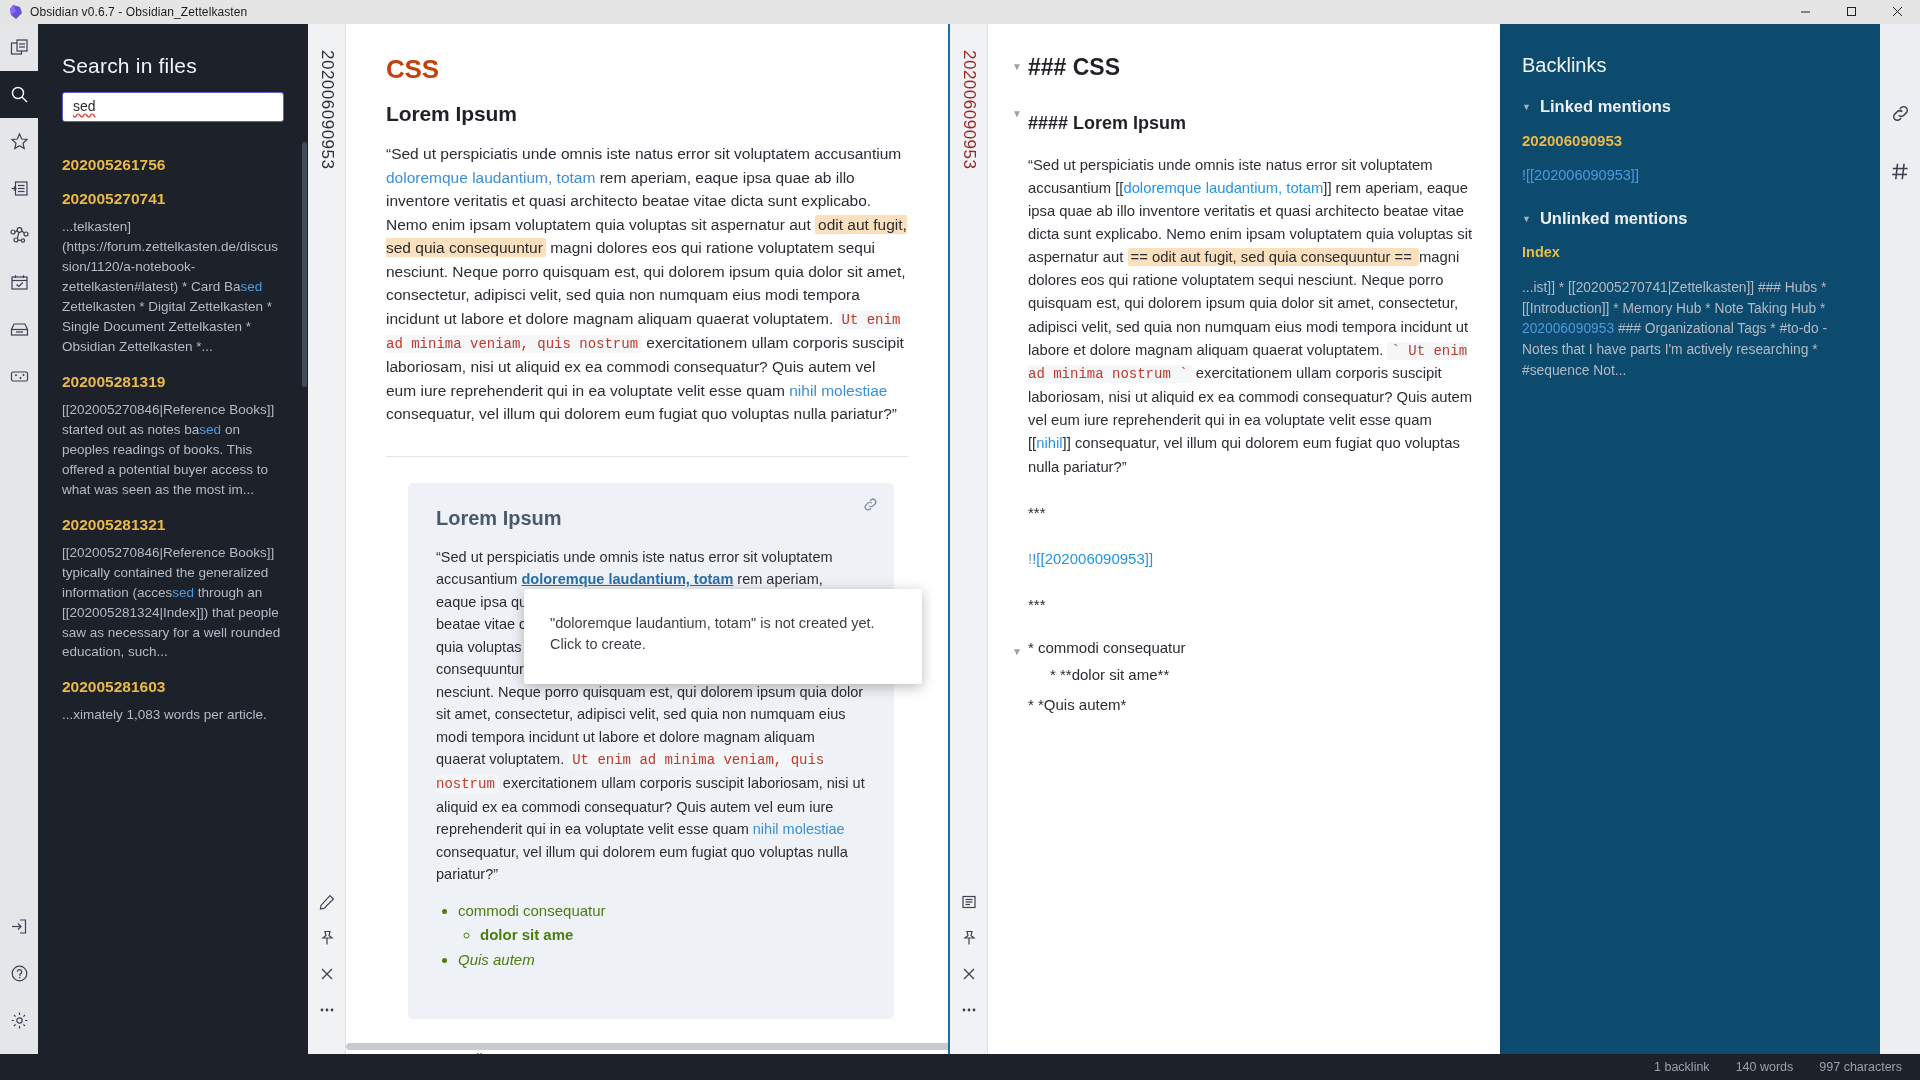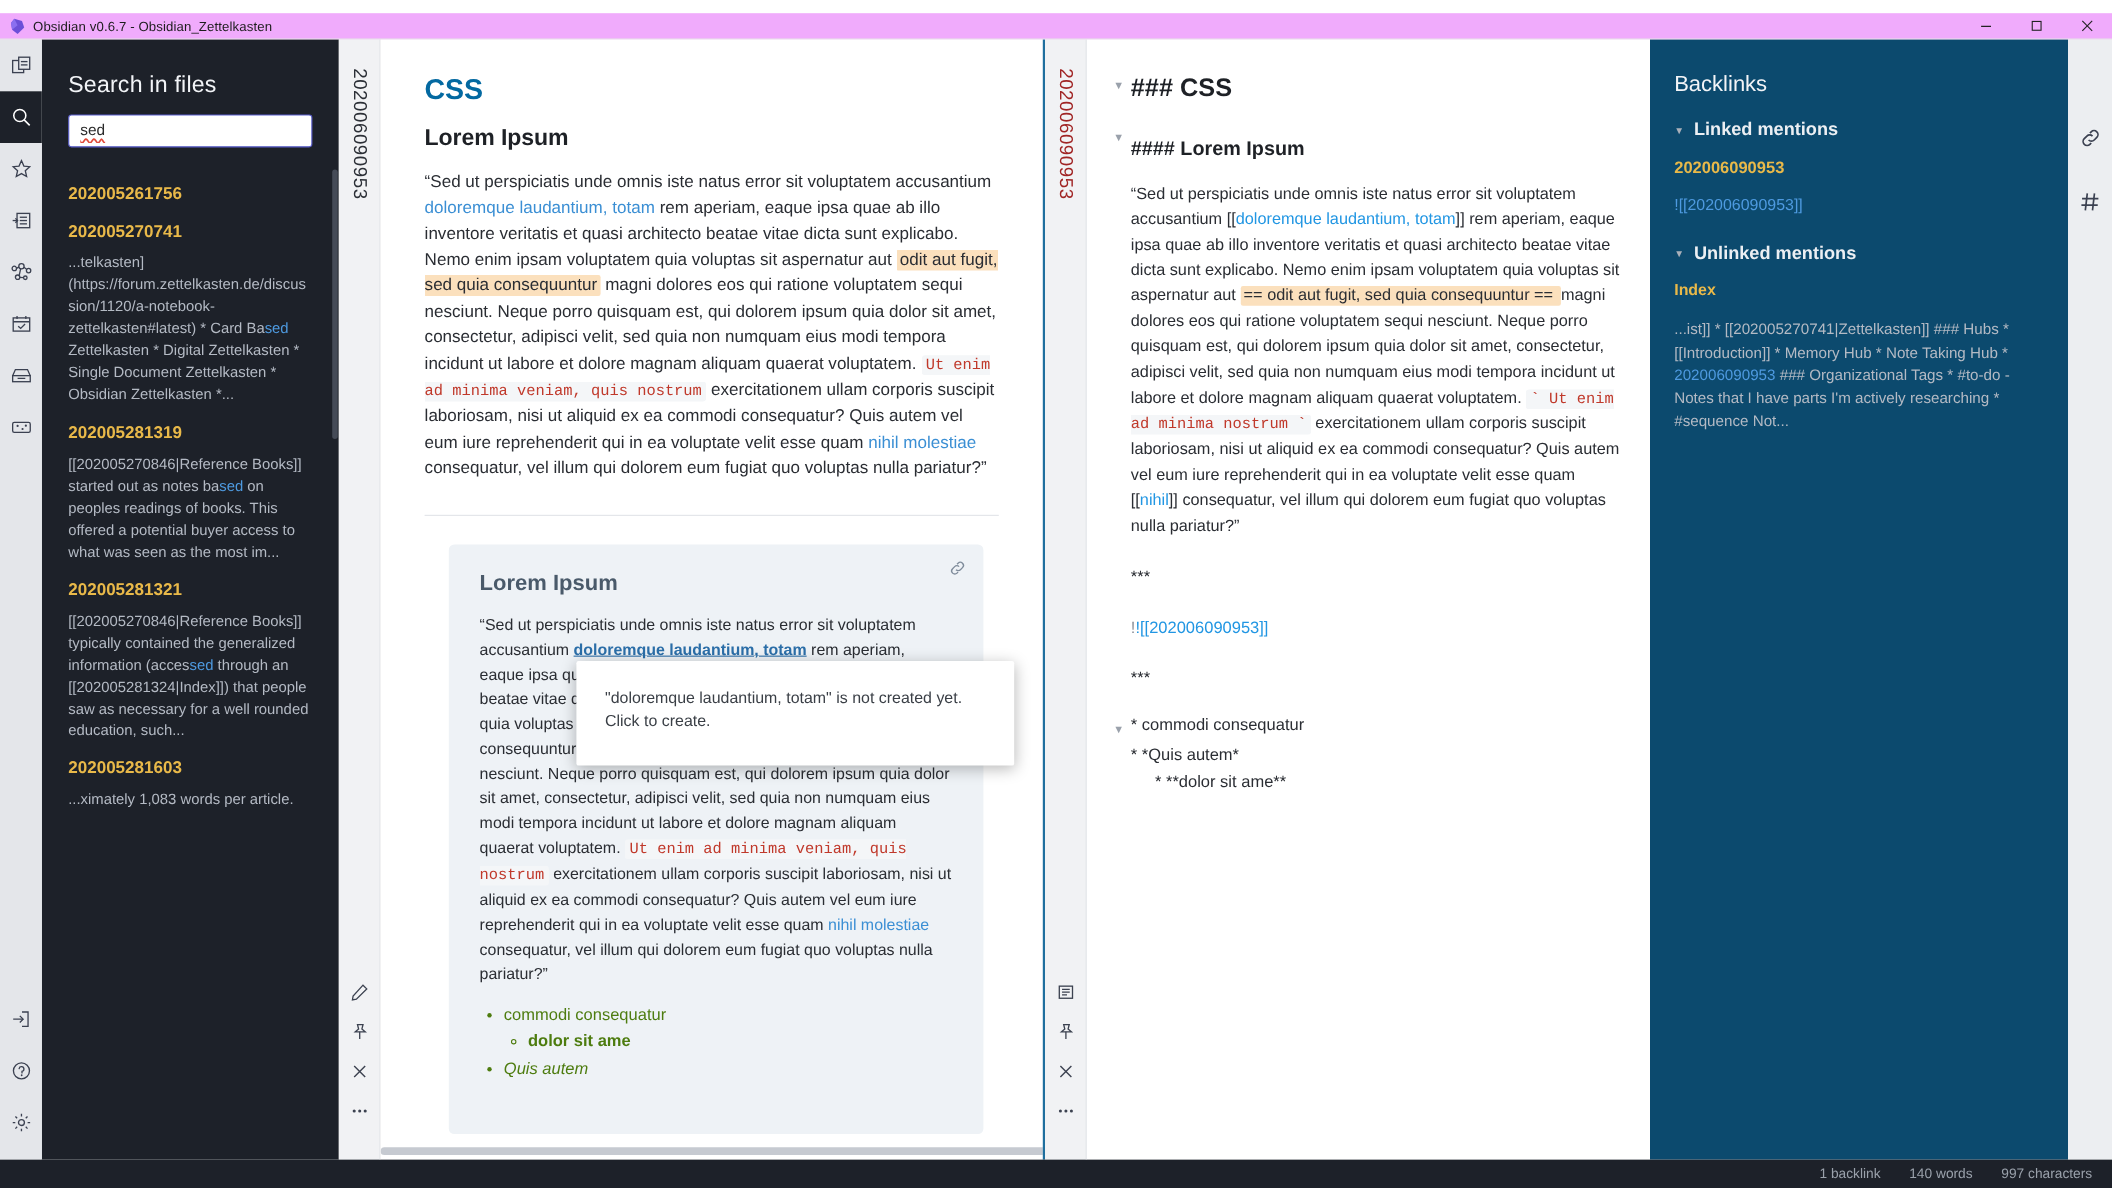--- a/index.html
+++ b/index.html
@@ -5,22 +5,22 @@
   * { box-sizing: border-box; margin: 0; padding: 0; }
   html, body {
     width: 1920px; height: 1080px;
     font-family: "Liberation Sans", sans-serif;
     background: #ffffff; overflow: hidden;
   }
   .app { position: relative; width: 1920px; height: 1080px; display: flex; flex-direction: column; }
 
   
   .titlebar {
-    height: 24px; background: #f0abfc; display: flex; align-items: center;
-    border-bottom: 1px solid #e6e6e6; flex: 0 0 24px; margin-top: 12px;
+    height: 24px; background: #e5e5e5; display: flex; align-items: center;
+    border-bottom: 1px solid #e6e6e6; flex: 0 0 24px;
   }
   .tb-logo { width: 14px; height: 16px; margin: 0 7px 0 9px; position: relative; }
   .tb-logo svg { display: block; }
   .tb-title { font-size: 12px; color: #1d1d1d; letter-spacing: .1px; }
   .tb-controls { margin-left: auto; display: flex; height: 100%; }
   .tb-btn {
     width: 46px; height: 100%; display: flex; align-items: center; justify-content: center;
     color: #222; font-size: 11px;
   }
   .tb-btn svg { display:block; }
@@ -80,21 +80,21 @@
   .vtab.active-red { color: #a02424; }
   .tab-actions { margin-top: auto; display: flex; flex-direction: column; align-items: center; padding-bottom: 26px; }
   .tab-act { width: 30px; height: 36px; display: flex; align-items: center; justify-content: center; color: #3c4250; }
   .tab-act svg { display:block; }
 
   .pane-content { flex: 1; background: #ffffff; overflow: hidden; position: relative; }
   .pane.active-pane { border-left: 2px solid #1f6f9e; }
 
   
   .doc { padding: 30px 40px 0 40px; }
-  .h3 { font-size: 26px; font-weight: 700; color: #0369a1; margin-bottom: 17px; letter-spacing: -.2px; }
+  .h3 { font-size: 26px; font-weight: 700; color: #c2410c; margin-bottom: 17px; letter-spacing: -.2px; }
   .h4 { font-size: 21px; font-weight: 700; color: #1e2126; margin-bottom: 16px; letter-spacing: -.1px; }
   .para { font-size: 15.5px; line-height: 1.52; color: #2a2d33; }
   .ilink { color: #3b8fd4; }
   .ilink-u { color: #2b6ea8; text-decoration: underline; font-weight: 700; }
   .hl { background: #fbe0bd; padding: 1px 3px; border-radius: 2px; }
   .code {
     font-family: "Liberation Mono", monospace; color: #c0392b;
     background: #f4f6f8; font-size: 14px; padding: 1px 4px; border-radius: 3px;
   }
   .hr { border: none; border-top: 1px solid #e1e4e8; margin: 30px 0 26px 0; }
@@ -448,22 +448,22 @@
           <p class="src-para"><span>“Sed ut perspiciatis unde omnis iste natus error sit voluptatem accusantium [[</span><span class="blue">doloremque laudantium, totam</span><span>]] rem aperiam, eaque ipsa quae ab illo inventore veritatis et quasi architecto beatae vitae dicta sunt explicabo. Nemo enim ipsam voluptatem quia voluptas sit aspernatur aut </span><span class="hl">==  odit aut fugit, sed quia consequuntur  == </span><span> magni dolores eos qui ratione voluptatem sequi nesciunt. Neque porro quisquam est, qui dolorem ipsum quia dolor sit amet, consectetur, adipisci velit, sed quia non numquam eius modi tempora incidunt ut labore et dolore magnam aliquam quaerat voluptatem. </span><span class="code">`  Ut enim ad minima nostrum  `</span><span> exercitationem ullam corporis suscipit laboriosam, nisi ut aliquid ex ea commodi consequatur? Quis autem vel eum iure reprehenderit qui in ea voluptate velit esse quam [[</span><span class="blue">nihil</span><span>]] consequatur, vel illum qui dolorem eum fugiat quo voluptas nulla pariatur?”</span></p>
 
           <div class="src-plain" style="margin-top:22px;">***</div>
           <div class="src-plain" style="margin-top:22px;"><span class="grey">!</span><span class="blue">![[202006090953]]</span></div>
           <div class="src-plain" style="margin-top:22px;">***</div>
 
           <div class="src-row" style="margin-top:22px;margin-bottom:6px;">
             <span class="fold">▼</span>
             <span>* commodi consequatur</span>
           </div>
+          <div class="src-plain" style="margin-left:22px;margin-bottom:6px;">* **dolor sit ame**</div>
           <div class="src-plain">* *Quis autem*</div>
-          <div class="src-plain" style="margin-left:22px;margin-bottom:6px;">* **dolor sit ame**</div>
         </div>
       </div>
     </div>
 
     <div class="backlinks">
       <div class="bl-title">Backlinks</div>
       <div class="bl-sec">
         <span class="caret">▼</span>
         <span>Linked mentions</span>
       </div>

